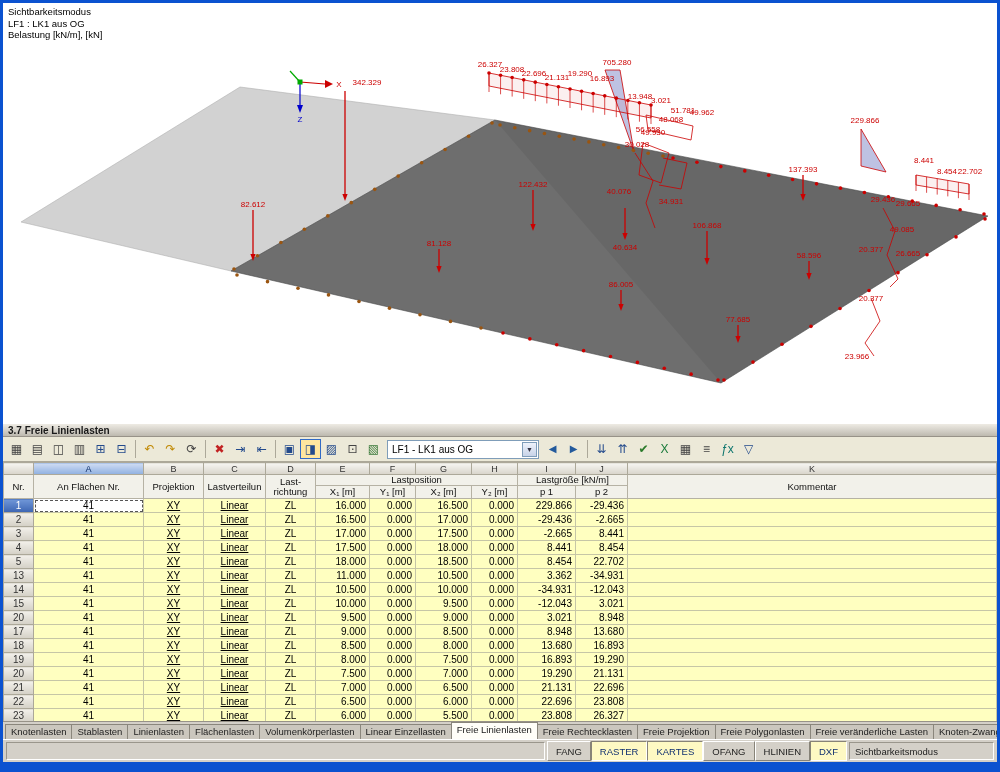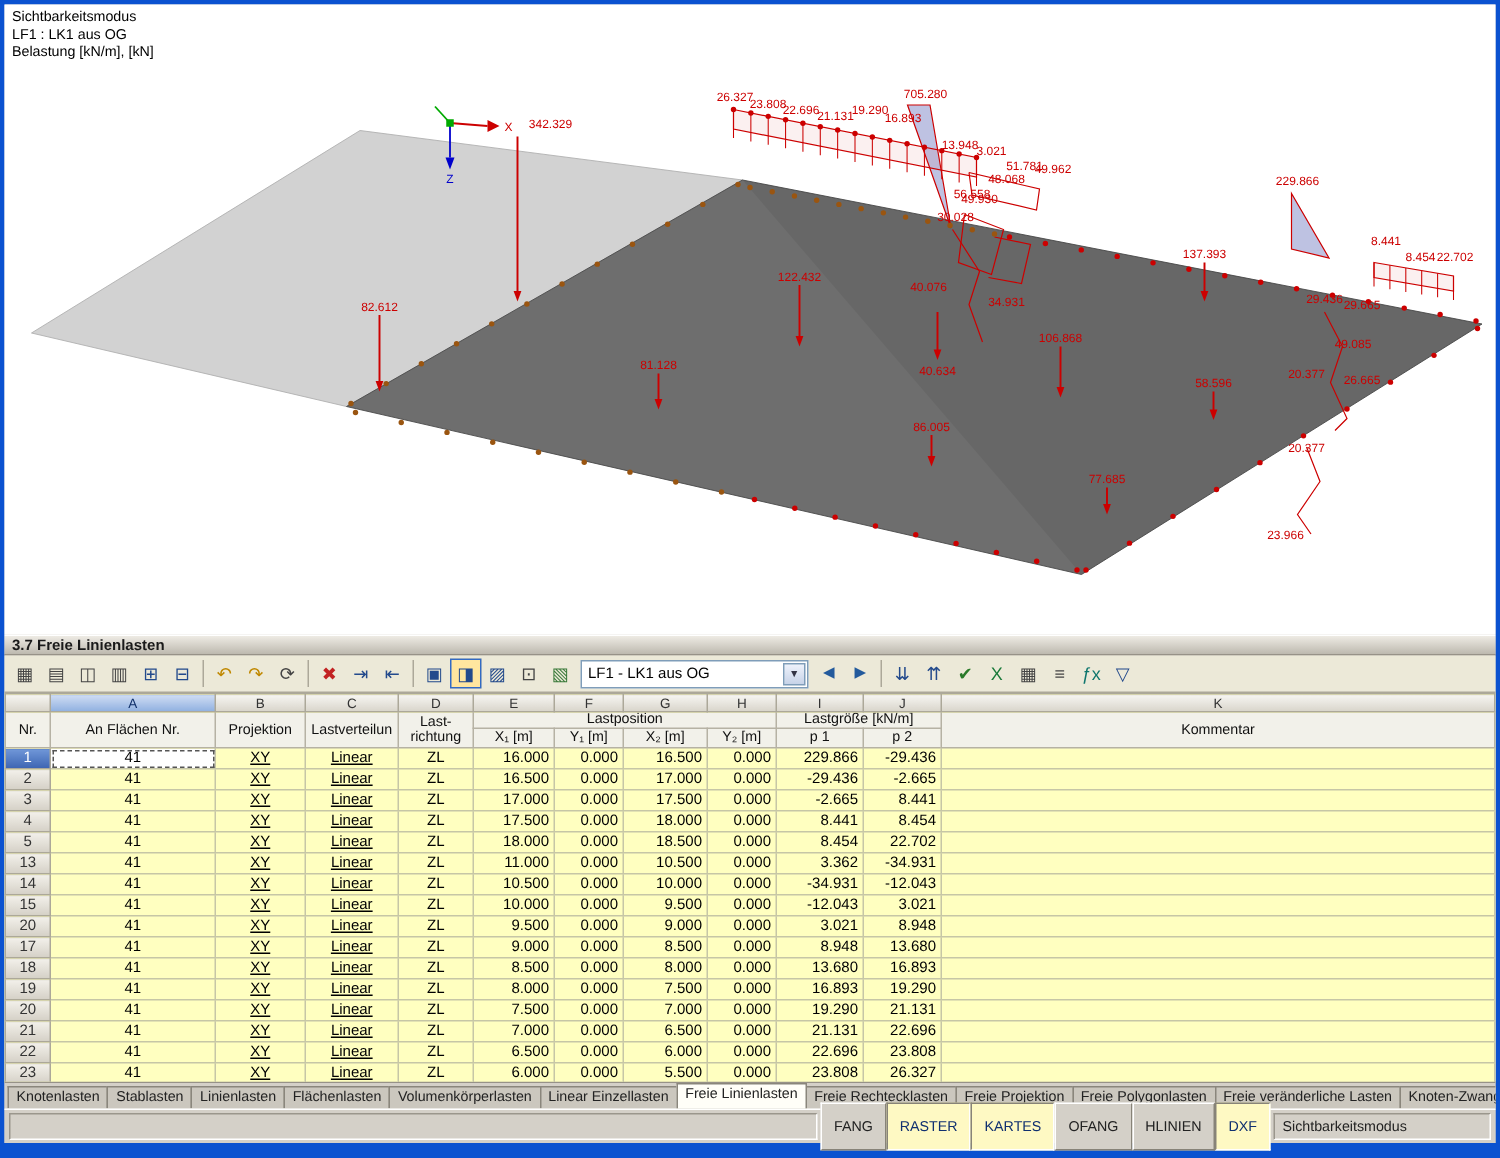--- a/index.html
+++ b/index.html
@@ -34,21 +34,21 @@
 .cell{background:#ffffc0;}
 .cell.focus{background:#ffffff;outline:1px dashed #555;outline-offset:-2px;}
 .al{text-align:center}.ac{text-align:center}.ar{text-align:right}
 .lnk{text-decoration:underline;}
 .tabs{height:17px;flex:none;background:#d4d0c8;display:flex;align-items:flex-end;padding-left:2px;overflow:hidden;}
 .tab{font-size:9.5px;padding:1px 5px 0;background:#cbc7be;border:1px solid #8a867c;border-bottom:none;margin-right:-1px;height:15px;color:#222;white-space:nowrap;}
 .tab.active{background:#fffef8;height:17px;z-index:2;position:relative;}
 .status{height:23px;flex:none;background:#d4d0c8;display:flex;align-items:center;padding:2px 3px;gap:2px;border-top:1px solid #fff;}
 .spanel{border:1px solid;border-color:#9a968c #ffffff #ffffff #9a968c;height:18px;}
 .sempty{flex:1;}
-.sbtn{font-size:9.5px;padding:0 8px;height:32px;display:flex;align-items:center;background:#d4d0c8;border:1px solid;border-color:#fff #878378 #878378 #fff;color:#222;}
+.sbtn{font-size:9.5px;padding:0 8px;height:20px;display:flex;align-items:center;background:#d4d0c8;border:1px solid;border-color:#fff #878378 #878378 #fff;color:#222;}
 .sbtn.pressed{border-color:#878378 #fff #fff #878378;background:#fef9c3;color:#103070;}
 .smode{width:145px;font-size:9.5px;display:flex;align-items:center;padding:0 5px;color:#222;}
 .vlabel{font-size:8px;fill:#cc0000;font-family:"Liberation Sans","DejaVu Sans",sans-serif;}
 </style>
 </head>
 <body>
 
 <div class="app">
 
   <div class="viewport">

